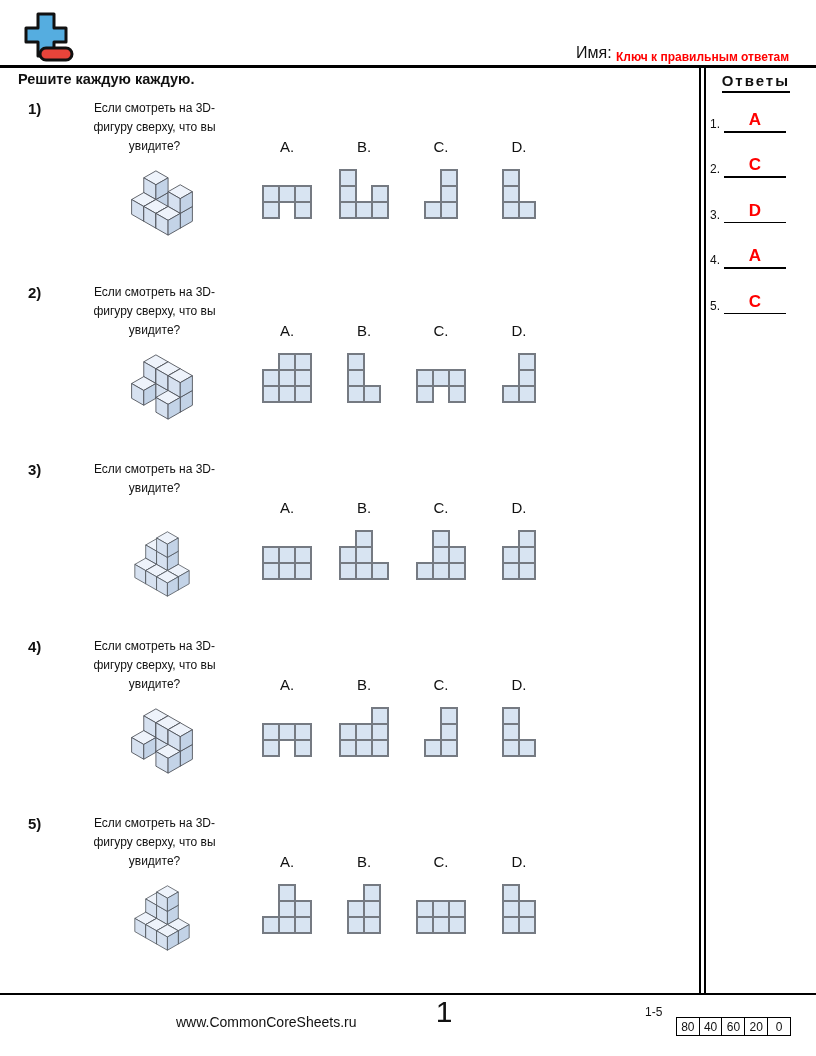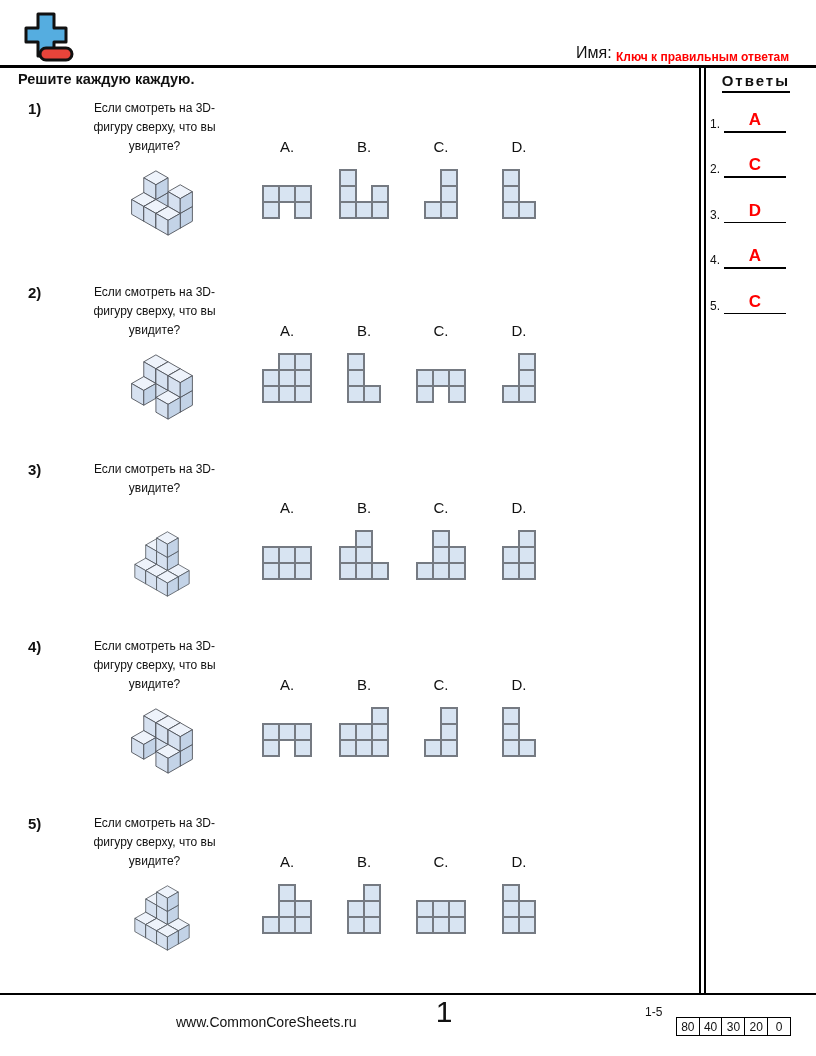--- a/index.html
+++ b/index.html
@@ -473,18 +473,18 @@
       </div>
     </div>
 
   <div class="abs rule-f"></div>
   <div class="abs website">www.CommonCoreSheets.ru</div>
   <div class="abs page-num">1</div>
   <div class="abs range-label">1-5</div>
   <div class="abs" id="score-boxes">
       <div class="score-cell">80</div>
       <div class="score-cell">40</div>
-      <div class="score-cell">30</div>
+      <div class="score-cell">60</div>
       <div class="score-cell">20</div>
       <div class="score-cell">0</div>
     </div>
 
 </div>
 
 </body></html>

